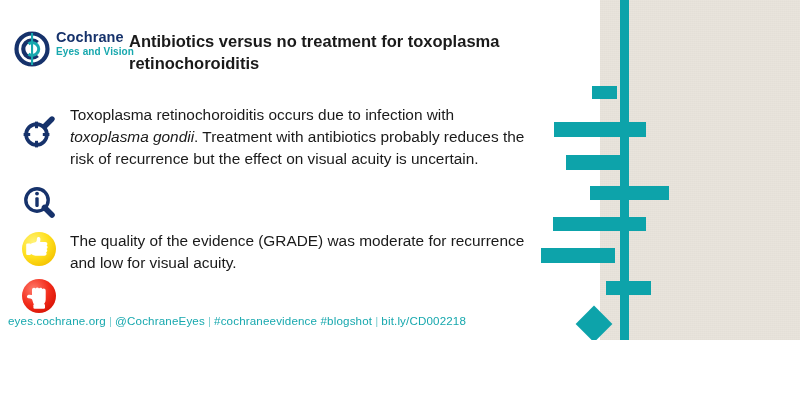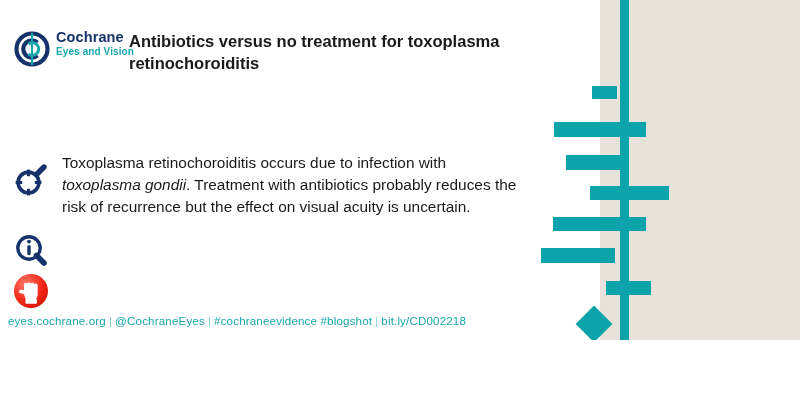--- a/index.html
+++ b/index.html
@@ -77,21 +77,21 @@
     position:absolute;left:42px;top:19px;
     font-size:10px;font-weight:bold;color:#17a8ae;letter-spacing:.1px;
     line-height:1;
   }
   .title{
     position:absolute;left:129px;top:31px;width:400px;
     font-size:16.5px;font-weight:bold;color:#1a1a1a;line-height:1.32;
   }
 
   
-  .bullets{position:absolute;left:0;top:104px;width:540px;margin-top:48px;}
+  .bullets{position:absolute;left:8px;top:104px;width:540px;}
   .row{position:relative;display:flex;align-items:flex-start;margin-bottom:10px;}
   .row .ico{width:62px;flex:0 0 62px;display:flex;justify-content:center;padding-top:10px;}
   .row .txt{
     flex:1;font-size:15.4px;color:#1a1a1a;line-height:1.42;padding-right:16px;
   }
   .row .txt i{font-style:italic;}
   .row-2 .ico{padding-top:4px;}
   .row-3 .ico{padding-top:2px;}
   .row-4{margin-top:-6px;}
   .row-4 .ico{padding-top:2px;}
@@ -170,20 +170,31 @@
       <div class="ico">
         <svg width="36" height="36" viewBox="0 0 36 36">
           <line x1="23.5" y1="23.5" x2="31" y2="31" stroke="#16326b" stroke-width="5.6" stroke-linecap="round"></line>
           <circle cx="16" cy="16" r="11.2" fill="none" stroke="#16326b" stroke-width="3.4"></circle>
           <circle cx="16" cy="9.6" r="1.9" fill="#16326b"></circle>
           <rect x="14.3" y="13.3" width="3.4" height="9.6" rx="1.1" fill="#16326b"></rect>
         </svg>
       </div>
     </div>
 
+    <div class="row row-3">
+      <div class="ico">
+        <span class="gradebadge yellow">
+          <svg width="34" height="34" viewBox="0 0 34 34" style="position:absolute;left:0;top:0;">
+            <path d="M8.5 13.2 c0-1 .5-1.6 1.4-1.9 l3.4-1.1 c.9-.3 1.3-.9 1.4-1.8 l.2-1.9 c.1-1.1 1-1.8 2-1.5 c1.1.3 1.6 1.3 1.5 2.4 l-.3 2.6 5.1 0 c1.3 0 2.2 .9 2.2 2 0 .6-.3 1.2-.8 1.6 .6 .3 1 .9 1 1.7 0 .8-.4 1.4-1.1 1.7 .5 .4 .8 .9 .8 1.6 0 .8-.5 1.4-1.2 1.7 .3 .4 .5 .8 .5 1.4 0 1.1-.9 2-2.2 2 l-8.9 0 c-1.4 0-2.6-.4-3.6-1.1 l-1.4-1z" fill="#ffffff"></path>
+            <rect x="4.2" y="11.4" width="4.8" height="11.6" rx="1.3" fill="#ffffff"></rect>
+          </svg>
+        </span>
+      </div>
+      <div class="txt">The quality of the evidence (GRADE) was moderate for recurrence and low for visual acuity.</div>
+    </div>
 
     <div class="row row-4">
       <div class="ico">
         <span class="gradebadge red">
           <svg width="34" height="34" viewBox="0 0 34 34" style="position:absolute;left:0;top:0;">
             <path d="M13.2 25.6 c-1 0-1.6-.5-1.9-1.4 l-1.1-3.4 c-.3-.9-.9-1.3-1.8-1.4 l-1.9-.2 c-1.1-.1-1.8-1-1.5-2 .3-1.1 1.3-1.6 2.4-1.5 l2.6 .3 0-5.1 c0-1.3 .9-2.2 2-2.2 .6 0 1.2 .3 1.6 .8 .3-.6 .9-1 1.7-1 .8 0 1.4 .4 1.7 1.1 .4-.5 .9-.8 1.6-.8 .8 0 1.4 .5 1.7 1.2 .4-.3 .8-.5 1.4-.5 1.1 0 2 .9 2 2.2 l0 8.9 c0 1.4-.4 2.6-1.1 3.6 l-1 1.4z" fill="#ffffff"></path>
             <rect x="11.4" y="25.0" width="11.6" height="4.8" rx="1.3" fill="#ffffff"></rect>
           </svg>
         </span>
       </div>

